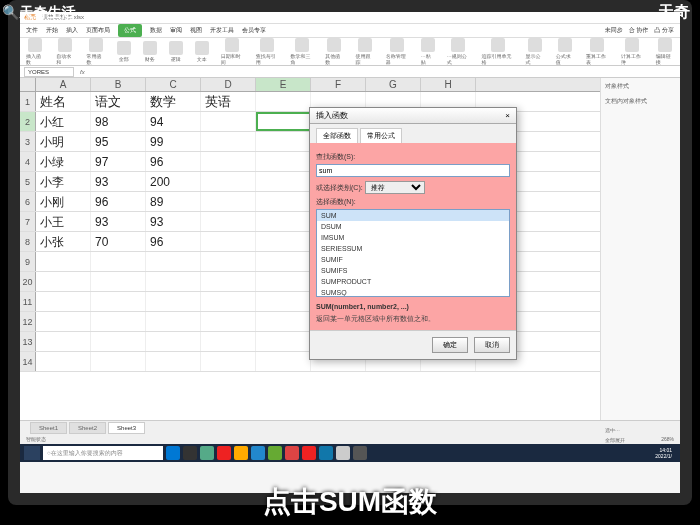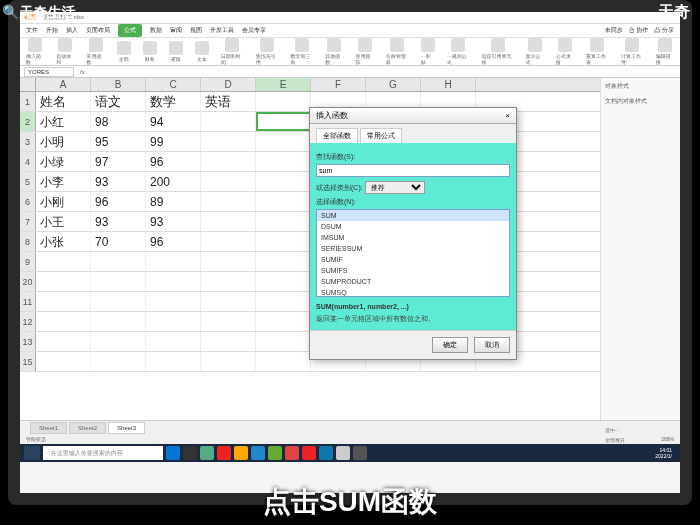--- a/index.html
+++ b/index.html
@@ -34,21 +34,21 @@
 .cell{width:55px;border-right:1px solid #eee;font-size:12px;line-height:20px;padding:0 4px;color:#222}
 .cell.hdr{font-size:13px}
 .cell.num{text-align:left;padding-right:32px}
 .cell.sel{border:2px solid #4caf50}
 .side-panel{width:80px;background:#f8f8f8;border-left:1px solid #ddd;padding:4px;font-size:6px;color:#666}
 .dialog{position:absolute;top:95px;left:289px;width:208px;background:#f0f0f0;border:1px solid #888;box-shadow:2px 2px 8px rgba(0,0,0,0.3);z-index:50}
 .dlg-title{height:16px;background:linear-gradient(#fff,#e8e8e8);display:flex;align-items:center;padding:0 6px;font-size:8px;border-bottom:1px solid #aaa}
 .dlg-title .close{margin-left:auto;cursor:pointer}
 .dlg-tabs{display:flex;padding:4px 6px 0;font-size:7px;gap:2px}
 .dlg-tab{padding:2px 6px;background:#fff;border:1px solid #ccc;border-bottom:none}
-.dlg-body{padding:6px;background:#5eead4;font-size:7px;color:#333}
+.dlg-body{padding:6px;background:#fca5a5;font-size:7px;color:#333}
 .dlg-body label{display:block;margin:3px 0 2px}
 .dlg-input{width:100%;border:1px solid #7a9ec7;padding:2px;font-size:7px;background:#fff}
 .dlg-select{width:60px;border:1px solid #999;font-size:7px;padding:1px}
 .dlg-list{width:100%;height:88px;border:1px solid #7a9ec7;background:#fff;overflow:auto;margin-top:2px}
 .dlg-list-item{padding:2px 4px;font-size:7px;color:#333}
 .dlg-list-item.sel{background:#cde3f8}
 .dlg-desc{margin-top:6px;font-size:7px;font-weight:bold}
 .dlg-desc2{margin-top:4px;font-size:7px;color:#444}
 .dlg-btns{display:flex;justify-content:flex-end;gap:6px;padding:6px;border-top:1px solid #ccc}
 .dlg-btn{padding:2px 10px;font-size:7px;border:1px solid #999;background:linear-gradient(#fff,#e0e0e0);cursor:pointer}
@@ -341,21 +341,21 @@
               <div class="cell"></div>
               <div class="cell"></div>
               <div class="cell"></div>
               <div class="cell"></div>
               <div class="cell"></div>
               <div class="cell"></div>
               <div class="cell"></div>
               <div class="cell"></div>
             </div>
             <div class="row">
-              <div class="row-h">15</div>
+              <div class="row-h">14</div>
               <div class="cell"></div>
               <div class="cell"></div>
               <div class="cell"></div>
               <div class="cell"></div>
               <div class="cell"></div>
               <div class="cell"></div>
               <div class="cell"></div>
               <div class="cell"></div>
             </div>
           </div>

